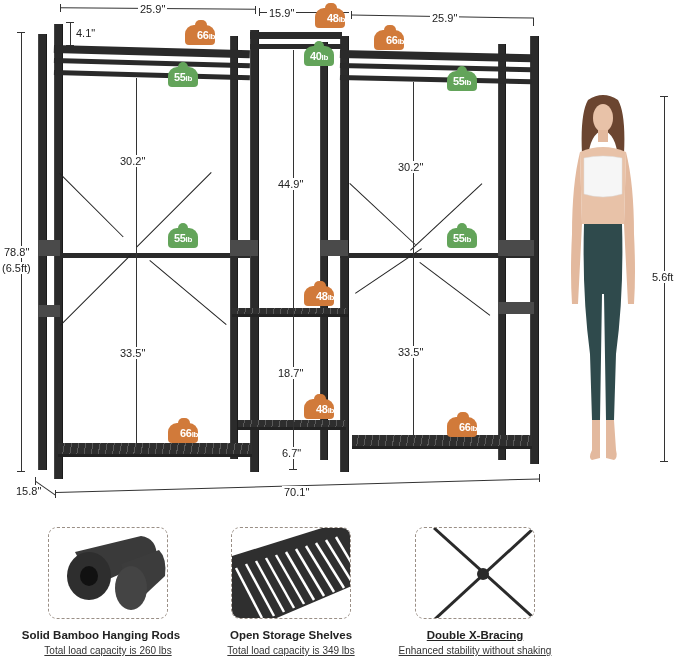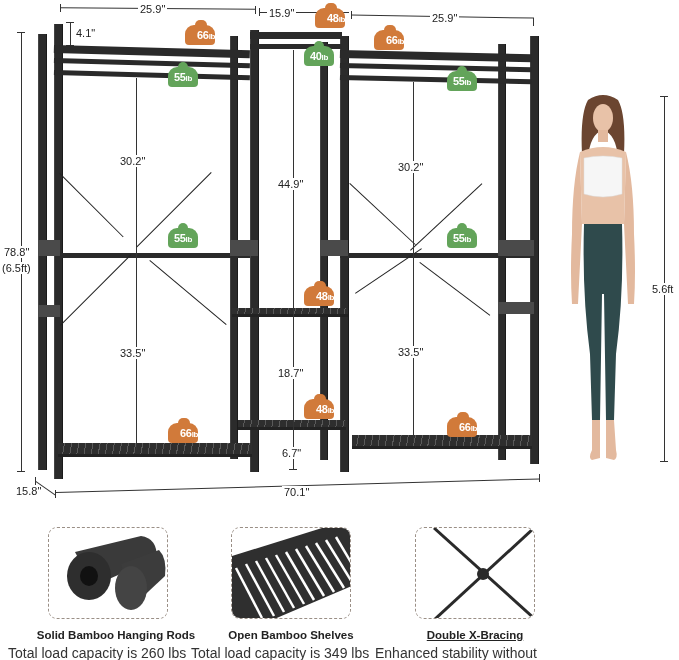--- a/index.html
+++ b/index.html
@@ -28,21 +28,21 @@
       position: absolute; left: 0; top: 5px; width: 30px; height: 20px;
       border-radius: 9px 9px 4px 4px; color: #fff; font-weight: bold; font-size: 11px;
       text-align: center; line-height: 20px; letter-spacing: -0.3px;
     }
     .badge .unit { font-size: 8px; }
     .orange .knob, .orange .body { background: #d17a3a; padding-left: 12px; }
     .green .knob, .green .body { background: #63a45a; text-align: center; }
     .person { position: absolute; }
     .feature { position: absolute; top: 527px; width: 120px; height: 92px; border: 1px dashed #9a8f86; border-radius: 9px; overflow: hidden; background: #fff; }
     .feature-title { position: absolute; top: 629px; font-size: 11.5px; font-weight: bold; color: #222; text-align: center; width: 200px; }
-    .feature-sub { position: absolute; top: 645px; font-size: 14px; color: #333; text-align: left; width: 200px; }
+    .feature-sub { position: absolute; top: 645px; font-size: 10px; color: #333; text-align: center; width: 200px; text-decoration: underline; }
   </style>
 </head>
 <body>
 
 <div>
   <div class="tick-v" style="left:60px;top:4px;"></div>
   <div class="hline" style="left:60px;top:8px;width:196px;transform:rotate(0.5deg);"></div>
   <div class="tick-v" style="left:255px;top:6px;"></div>
   <span class="dim-label" style="left:138px;top:3px;">25.9"</span>
 </div>
@@ -220,54 +220,54 @@
     <path d="M26 130 L64 130 Q66 200 58 260 L56 326 L48 326 L46 200 L44 200 L42 326 L34 326 L32 260 Q24 200 26 130Z" fill="#2f4a4c"></path>
 
     <path d="M34 326 L42 326 L42 364 L34 366 Q30 364 34 356Z" fill="#e3b99e"></path>
     <path d="M48 326 L56 326 L58 356 Q60 364 56 366 L48 364Z" fill="#e3b99e"></path>
   </svg>
 </div>
 <div>
   <div class="tick-h" style="left:660px;top:96px;"></div>
   <div class="vline" style="left:664px;top:96px;height:366px;"></div>
   <div class="tick-h" style="left:660px;top:461px;"></div>
-  <span class="dim-label" style="left:650px;top:283px;">5.6ft</span>
+  <span class="dim-label" style="left:650px;top:271px;">5.6ft</span>
 </div>
 
 <div class="feature" style="left:48px;">
   <svg width="120" height="92" viewBox="0 0 120 92">
     <path d="M26 24 L92 8 Q108 10 108 30 L44 58Z" fill="#3a3a3a"></path>
     <ellipse cx="40" cy="48" rx="22" ry="24" fill="#2e2e2e"></ellipse>
     <ellipse cx="40" cy="48" rx="9" ry="10" fill="#111"></ellipse>
     <path d="M72 36 L110 22 Q118 30 116 48 L84 78Z" fill="#3c3c3c"></path>
     <ellipse cx="82" cy="60" rx="16" ry="22" fill="#444"></ellipse>
   </svg>
 </div>
-<div class="feature-title" style="left:16px;">Solid Bamboo Hanging Rods</div>
+<div class="feature-title" style="left:1px;">Solid Bamboo Hanging Rods</div>
 <div class="feature-sub" style="left:8px;">Total load capacity is 260 lbs</div>
 
 <div class="feature" style="left:231px;">
   <svg width="120" height="92" viewBox="0 0 120 92">
     <path d="M0 28 L90 0 L120 0 L120 58 L40 92 L0 92Z" fill="#2f2f2f"></path>
     <g stroke="#ffffff" stroke-width="2.5">
       <line x1="4" y1="40" x2="30" y2="90"></line>
       <line x1="14" y1="36" x2="42" y2="88"></line>
       <line x1="24" y1="33" x2="52" y2="84"></line>
       <line x1="34" y1="30" x2="62" y2="80"></line>
       <line x1="44" y1="27" x2="72" y2="76"></line>
       <line x1="54" y1="24" x2="82" y2="72"></line>
       <line x1="64" y1="21" x2="92" y2="68"></line>
       <line x1="74" y1="18" x2="102" y2="64"></line>
       <line x1="84" y1="15" x2="112" y2="60"></line>
       <line x1="94" y1="12" x2="120" y2="54"></line>
       <line x1="104" y1="9" x2="120" y2="36"></line>
     </g>
   </svg>
 </div>
-<div class="feature-title" style="left:191px;">Open Bamboo Shelves</div>
+<div class="feature-title" style="left:191px;">Open Storage Shelves</div>
 <div class="feature-sub" style="left:191px;">Total load capacity is 349 lbs</div>
 
 <div class="feature" style="left:415px;">
   <svg width="120" height="92" viewBox="0 0 120 92">
     <line x1="18" y1="0" x2="120" y2="92" stroke="#2a2a2a" stroke-width="3"></line>
     <line x1="118" y1="0" x2="18" y2="92" stroke="#2a2a2a" stroke-width="3"></line>
     <circle cx="67" cy="46" r="6" fill="#2a2a2a"></circle>
   </svg>
 </div>
 <div class="feature-title" style="left:375px;text-decoration:underline;">Double X-Bracing</div>

